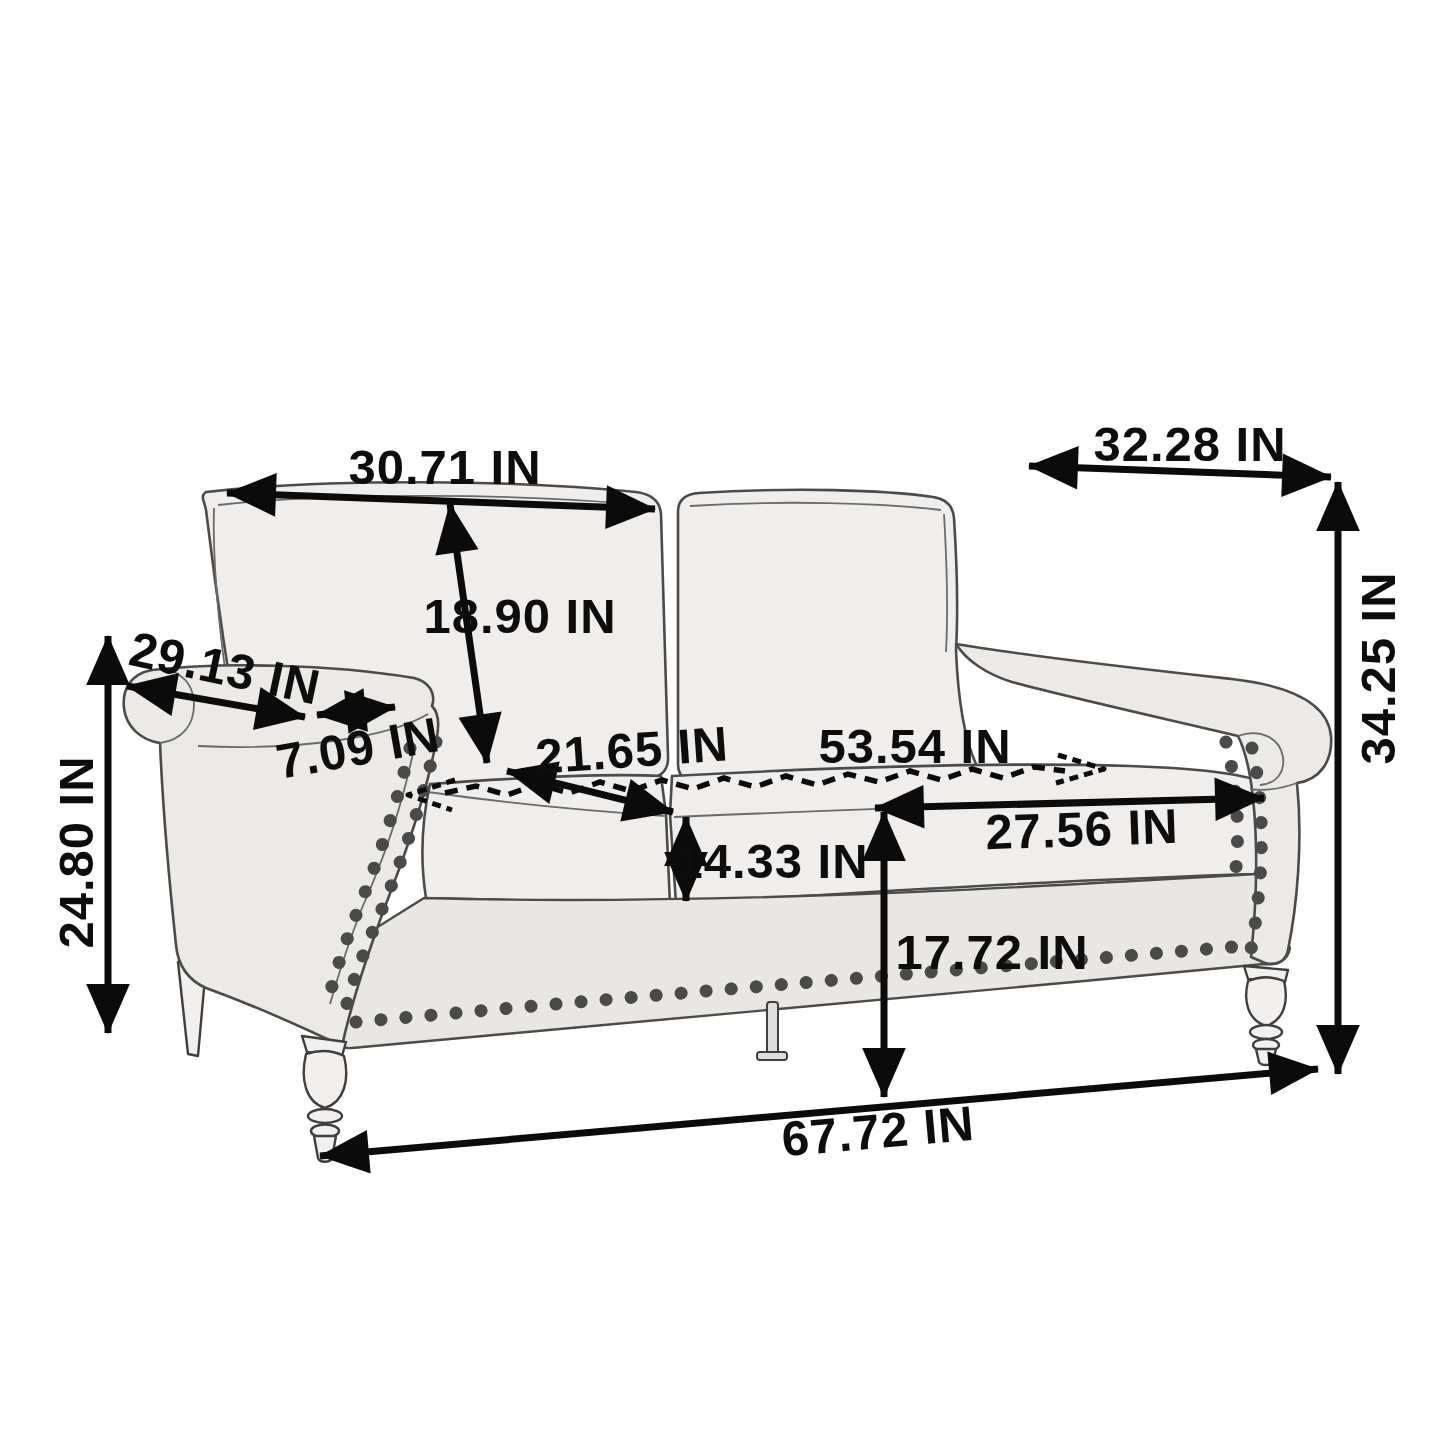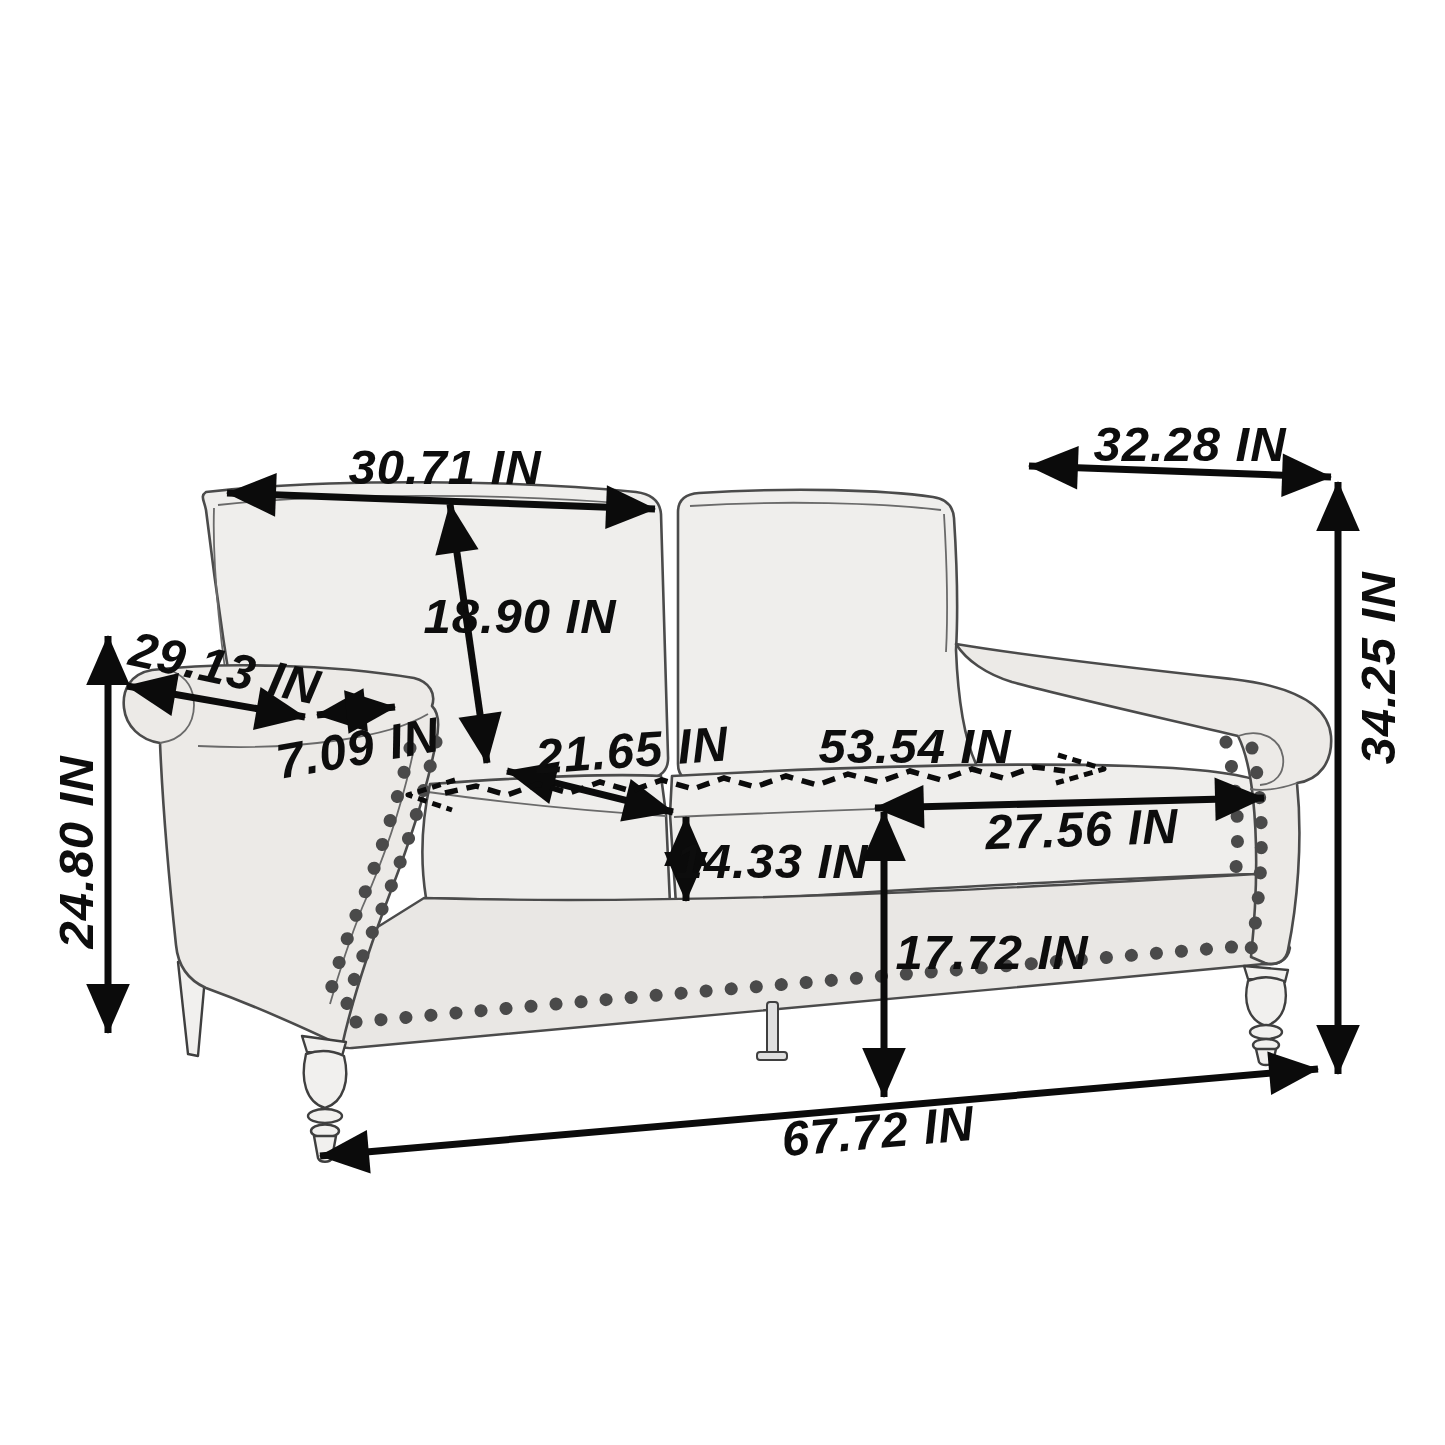--- a/index.html
+++ b/index.html
@@ -2,21 +2,20 @@
 <html><head>
 <meta charset="utf-8">
 <style>
   html,body{margin:0;padding:0;background:#ffffff;}
   .stage{
     position:relative;
     width:1416px;height:1445px;
     background:#ffffff;
     font-family:"Liberation Sans", "DejaVu Sans", sans-serif;
     overflow:hidden;
-    font-style:italic;
   }
   svg{display:block;}
   .dim-label{
     font-family:"Liberation Sans", "DejaVu Sans", sans-serif;
     font-weight:bold;
     font-size:49px;
     fill:#0d0d0d;
     letter-spacing:1px;
   }
   .dim-line{stroke:#0b0b0b;stroke-width:7;fill:none;}

